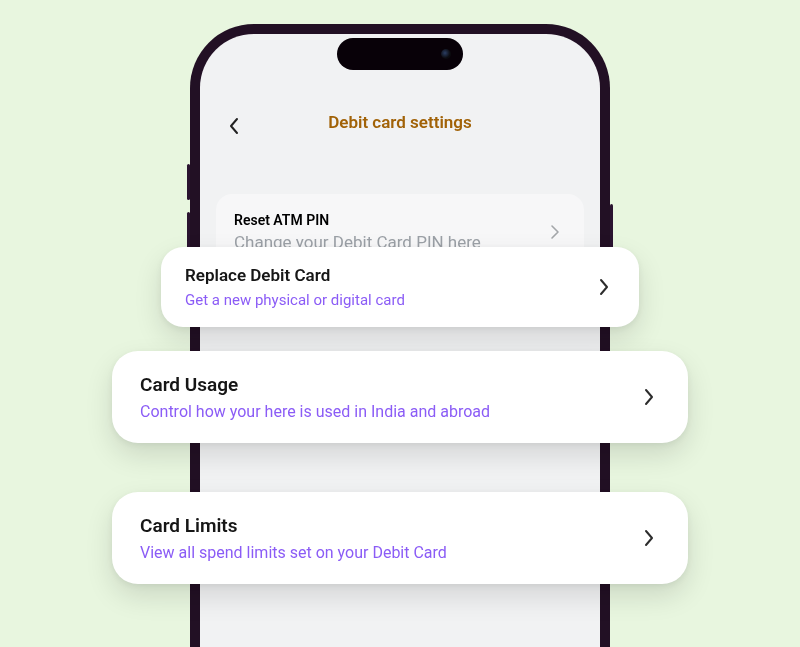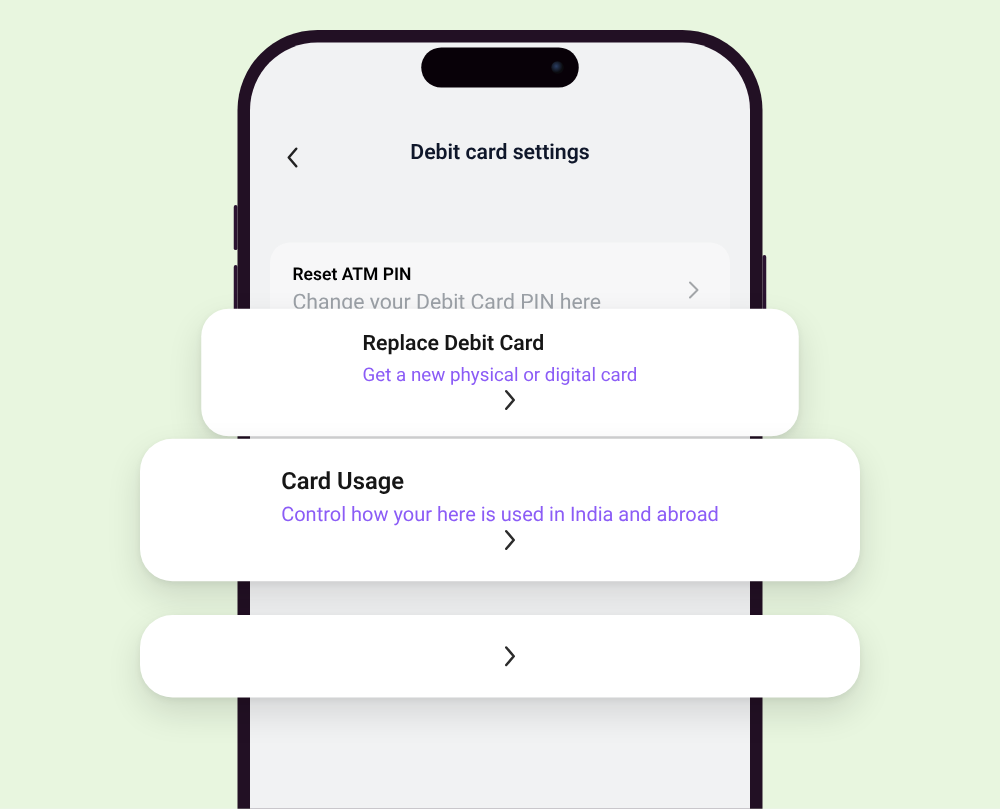--- a/index.html
+++ b/index.html
@@ -87,21 +87,21 @@
     top: 80px;
     width: 24px;
     height: 24px;
     display: flex;
     align-items: center;
     justify-content: center;
   }
   .title {
     font-size: 17px;
     font-weight: 600;
-    color: #0f172a;
+    color: #a16207;
   }
 
   .inner-card {
     margin: 40px 16px 0 16px;
     background: #f7f7f8;
     border-radius: 16px;
     padding: 18px 18px 16px 18px;
     display: flex;
     align-items: center;
     justify-content: space-between;
@@ -125,21 +125,20 @@
     transform: translateX(-50%);
     width: 576px;
     background: #fff;
     border-radius: 26px;
     box-shadow: 0 12px 28px rgba(0,0,0,0.12), 0 2px 6px rgba(0,0,0,0.06);
     padding: 22px 28px;
     display: flex;
     align-items: center;
     justify-content: space-between;
     z-index: 10;
-    flex-direction: column;
   }
   .float-card .ct {
     flex: 1 1 auto;
     min-width: 0;
   }
   .float-card .h {
     font-size: 19px;
     font-weight: 600;
     color: #161616;
     margin-bottom: 6px;
@@ -215,18 +214,22 @@
     <div class="s">Control how your here is used in India and abroad</div>
   </div>
   <div class="chev">
     <svg width="12" height="18" viewBox="0 0 12 18">
       <polyline points="3,2 9,9 3,16" fill="none" stroke="#2c2c2c" stroke-width="2" stroke-linecap="round" stroke-linejoin="round"></polyline>
     </svg>
   </div>
 </div>
 
 <div class="float-card fc3">
+  <div class="ct">
+    <div class="h">Card Limits</div>
+    <div class="s">View all spend limits set on your Debit Card</div>
+  </div>
   <div class="chev">
     <svg width="12" height="18" viewBox="0 0 12 18">
       <polyline points="3,2 9,9 3,16" fill="none" stroke="#2c2c2c" stroke-width="2" stroke-linecap="round" stroke-linejoin="round"></polyline>
     </svg>
   </div>
 </div>
 
 </body></html>

